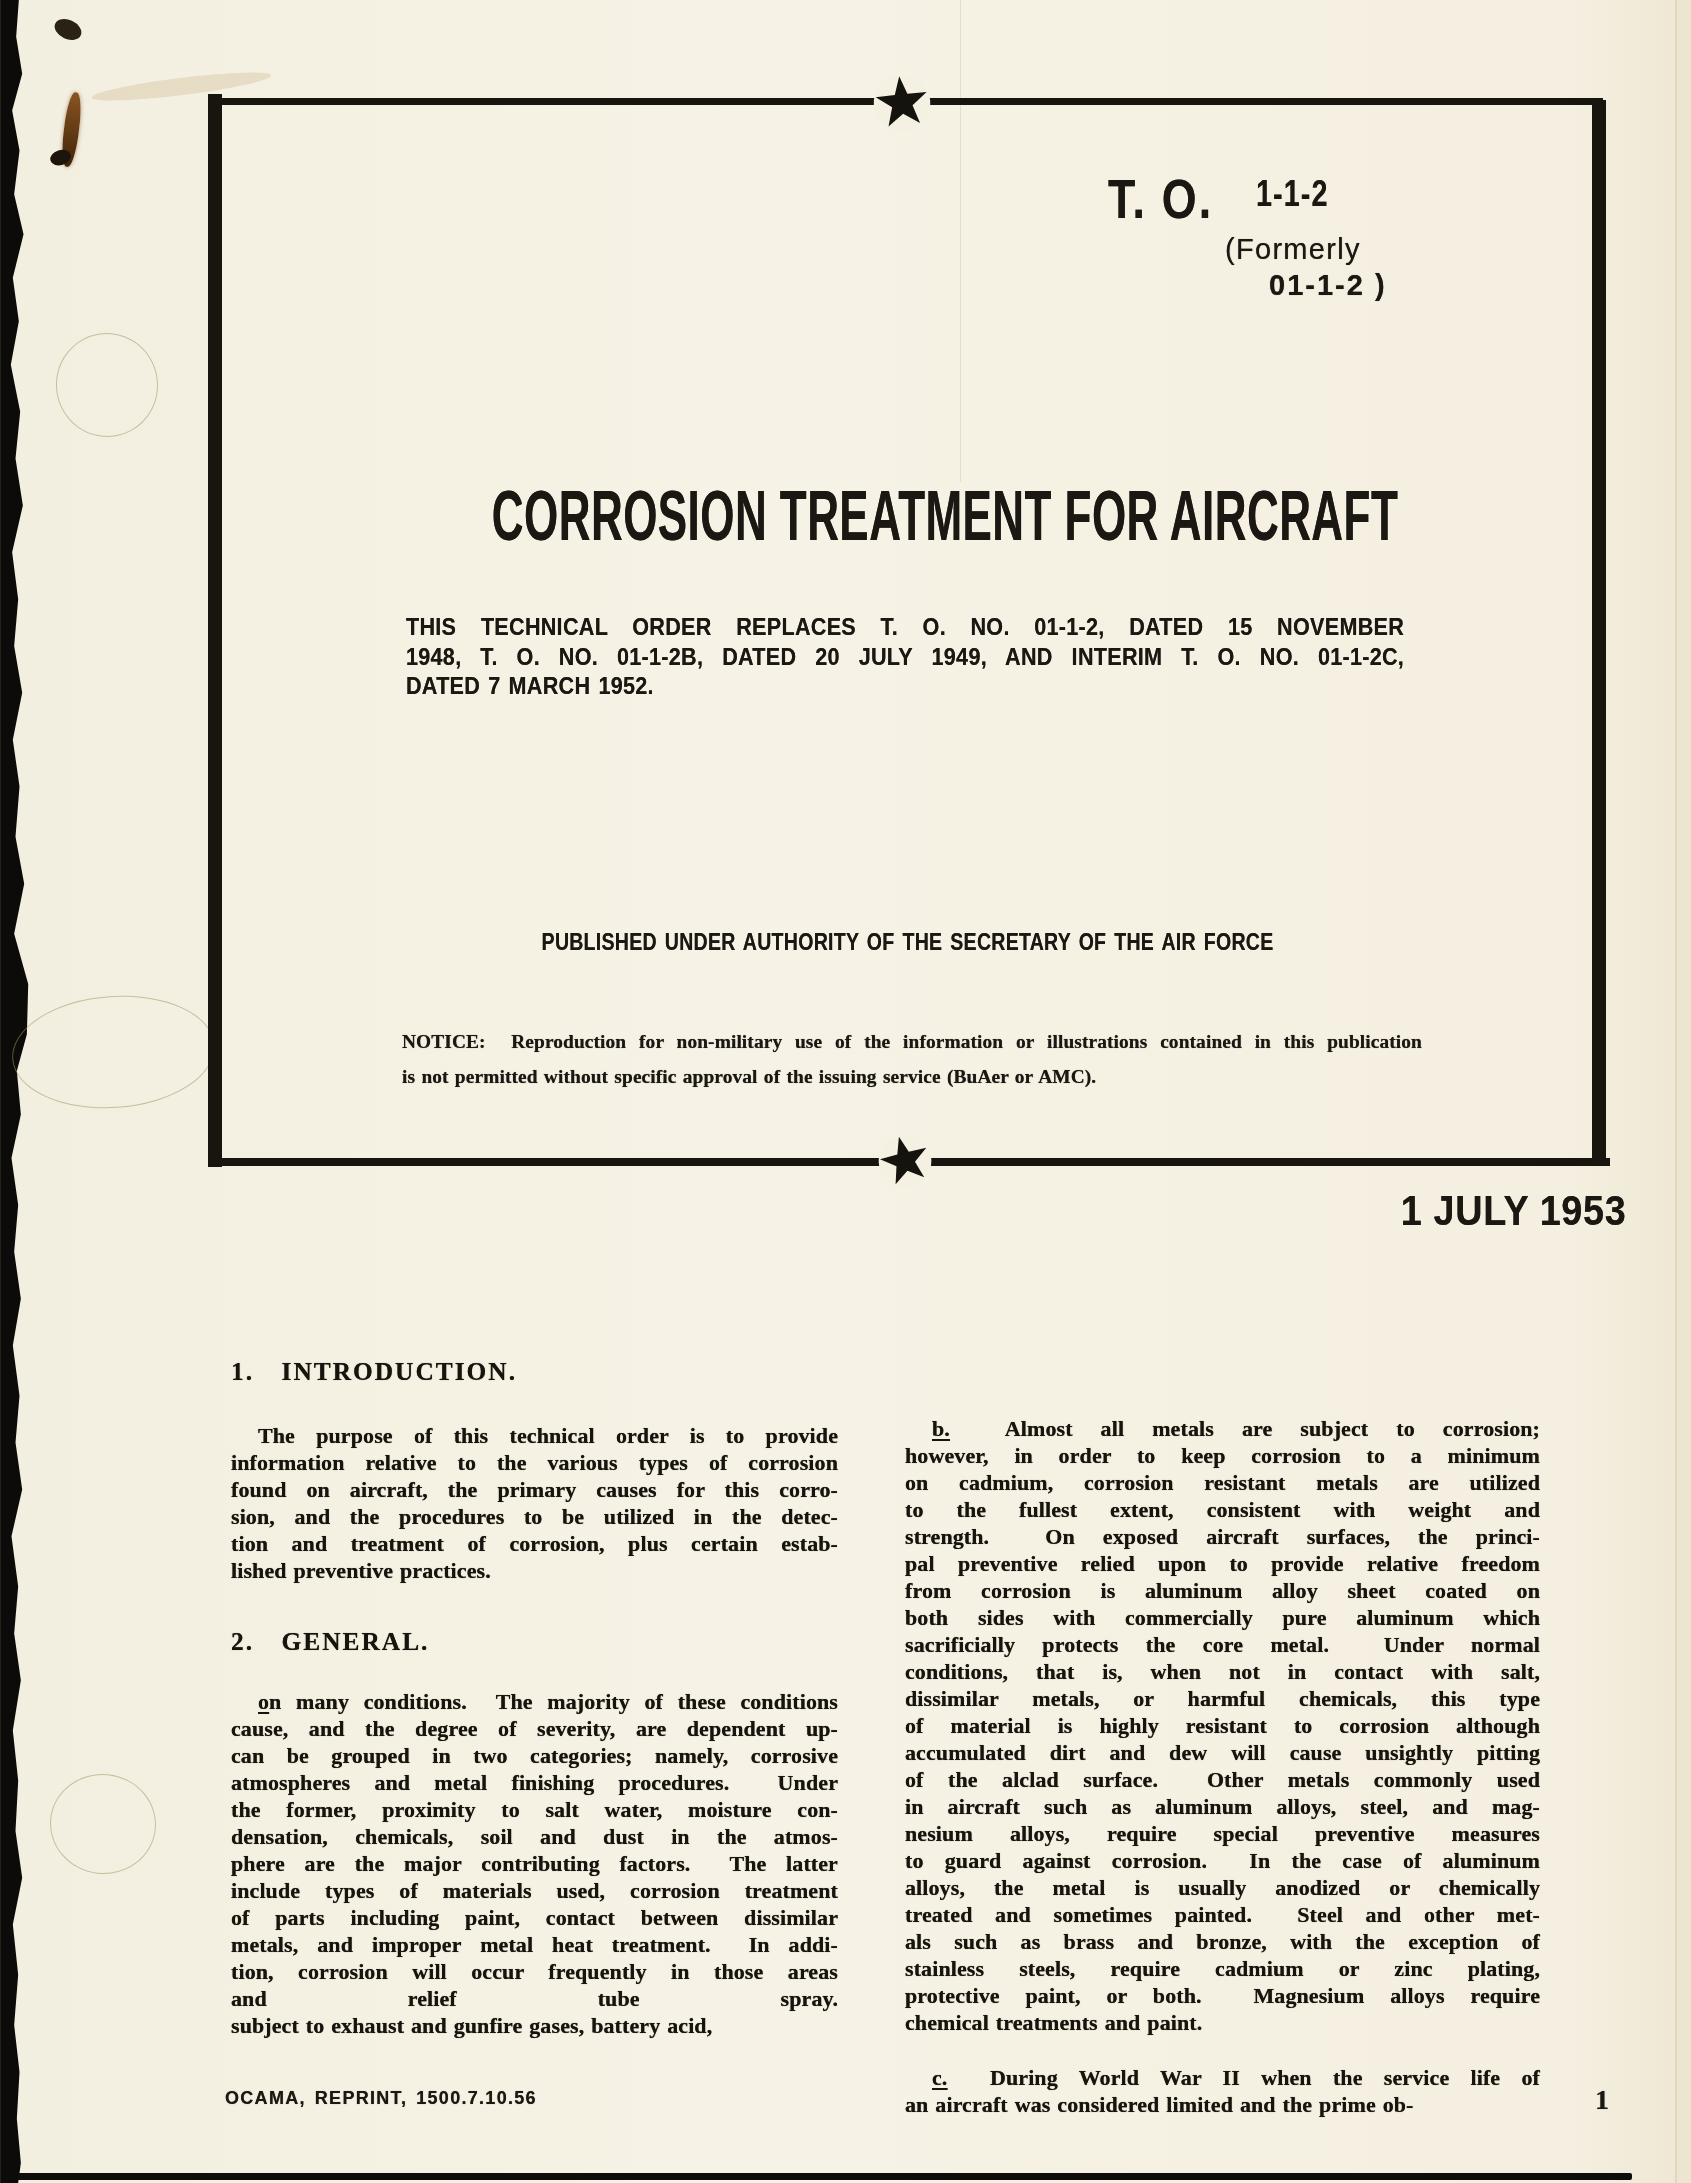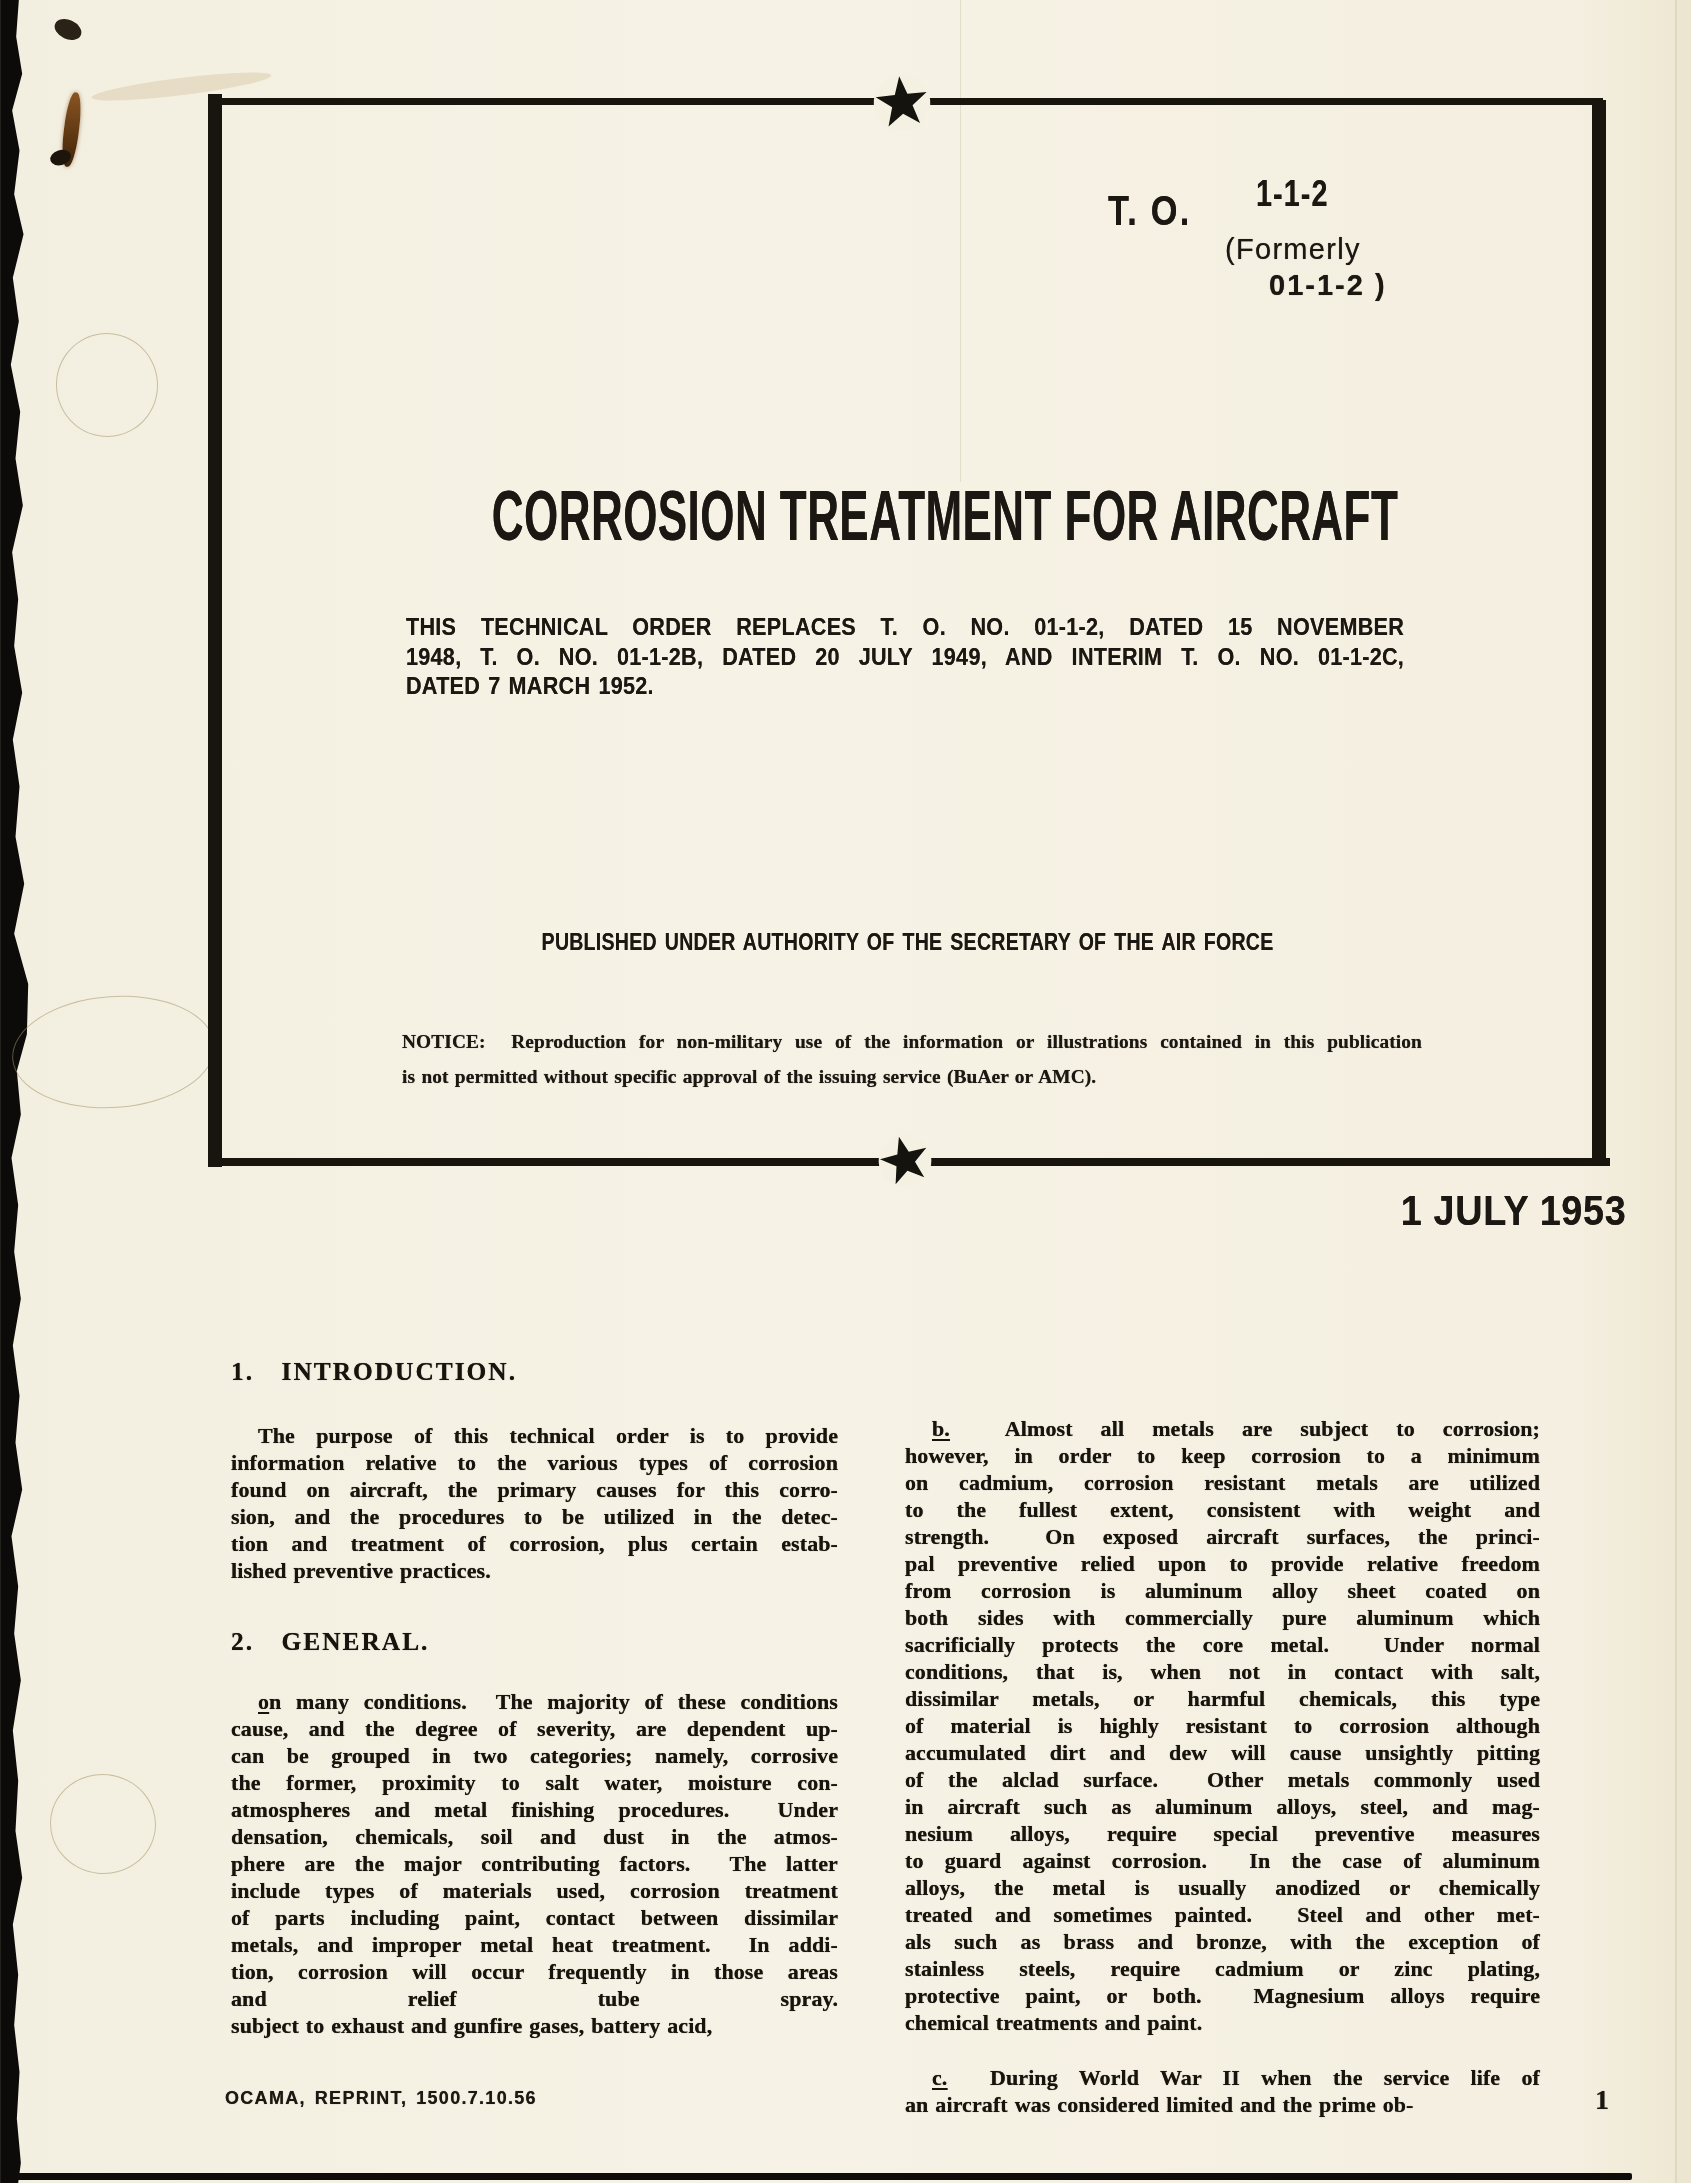--- a/index.html
+++ b/index.html
@@ -72,21 +72,21 @@
 
   <svg class="abs" style="left:873px;top:74px;transform:rotate(-6deg);" width="58" height="58" viewBox="0 0 86 86">
     <circle cx="43" cy="43" r="42" fill="#f5f1e2"></circle>
     <polygon fill="#15130e" points="43,3 52.4,30.1 81,30.6 58.2,47.9 66.5,75.4 43,59 19.5,75.4 27.8,47.9 5,30.6 33.6,30.1"></polygon>
   </svg>
   <svg class="abs" style="left:878px;top:1134px;transform:rotate(-14deg);" width="54" height="54" viewBox="0 0 86 86">
     <circle cx="43" cy="43" r="42" fill="#f5f1e2"></circle>
     <polygon fill="#15130e" points="43,3 52.4,30.1 81,30.6 58.2,47.9 66.5,75.4 43,59 19.5,75.4 27.8,47.9 5,30.6 33.6,30.1"></polygon>
   </svg>
 
-  <div class="abs sans ink" style="left:1108px;top:186px;font-size:43px;">
+  <div class="abs sans ink" style="left:1108px;top:166px;font-size:56px;">
     <span class="squeeze" style="transform:scaleX(.8);letter-spacing:2.7px;">T. O.</span>
   </div>
   <div class="abs sans ink" style="left:1256px;top:173px;font-size:36px;">
     <span class="squeeze" style="transform:scaleX(.8);letter-spacing:1.3px;">1-1-2</span>
   </div>
   <div class="abs ink" style="left:1225px;top:233px;font-size:29px;font-family:'Liberation Sans',sans-serif;font-weight:normal;letter-spacing:1.3px;">(Formerly</div>
   <div class="abs ink" style="left:1269px;top:269px;font-size:29px;font-family:'Liberation Sans',sans-serif;font-weight:bold;letter-spacing:2px;">01-1-2 )</div>
 
   <div class="abs center-wrap" style="left:214px;top:475px;width:1383px;">
     <span class="squeeze sans ink" style="font-size:71px;transform:scaleX(.62);letter-spacing:0.7px;">CORROSION TREATMENT FOR AIRCRAFT</span>
@@ -119,22 +119,22 @@
         <div class="ln">found on aircraft, the primary causes for this corro-</div>
         <div class="ln">sion, and the procedures to be utilized in the detec-</div>
         <div class="ln">tion and treatment of corrosion, plus certain estab-</div>
         <div class="ln">lished preventive practices.</div>
       </div>
     <div class="hdg" style="margin-top:44px;">2.  GENERAL.</div>
     <div class="lineblock par lettered" style="margin-top:33px;">
         <div class="ln">on many conditions.  The majority of these conditions</div>
         <div class="ln">cause, and the degree of severity, are dependent up-</div>
         <div class="ln">can be grouped in two categories; namely, corrosive</div>
+        <div class="ln">atmospheres and metal finishing procedures.  Under</div>
         <div class="ln">the former, proximity to salt water, moisture con-</div>
-        <div class="ln">atmospheres and metal finishing procedures.  Under</div>
         <div class="ln">densation, chemicals, soil and dust in the atmos-</div>
         <div class="ln">phere are the major contributing factors.  The latter</div>
         <div class="ln">include types of materials used, corrosion treatment</div>
         <div class="ln">of parts including paint, contact between dissimilar</div>
         <div class="ln">metals, and improper metal heat treatment.  In addi-</div>
         <div class="ln">tion, corrosion will occur frequently in those areas</div>
         <div class="ln">and relief tube spray.</div>
         <div class="ln">subject to exhaust and gunfire gases, battery acid,</div>
       </div>
   </div>

